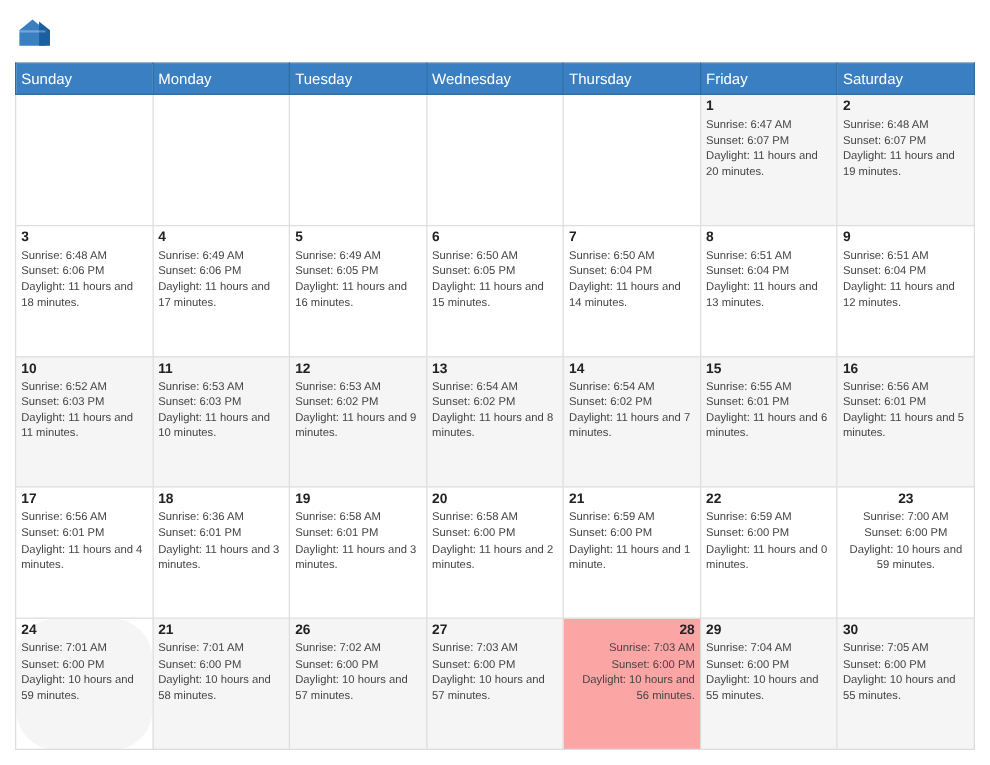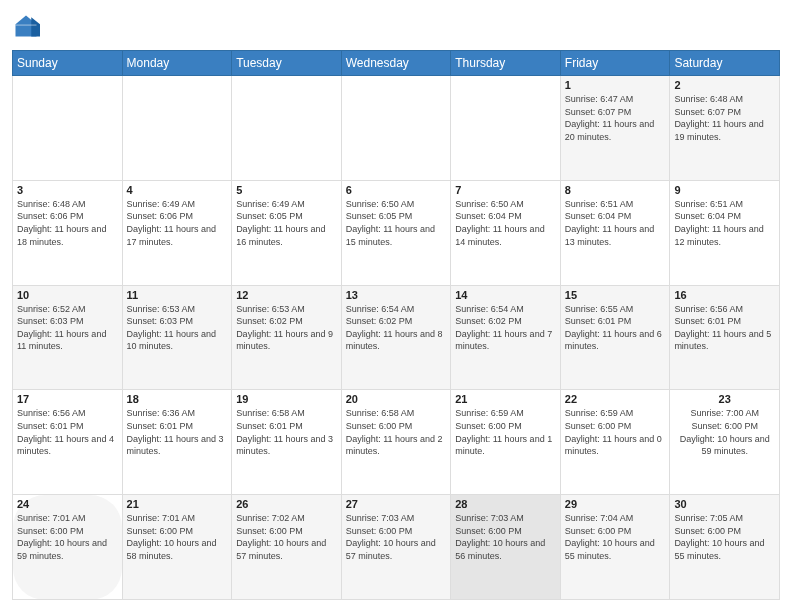--- a/index.html
+++ b/index.html
@@ -305,21 +305,21 @@
             <div class="day-info">Sunrise: 7:02 AM
 Sunset: 6:00 PM
 Daylight: 10 hours and 57 minutes.</div>
           </td>
           <td style="background: rgb(245, 245, 245);">
             <span class="day-num">27</span>
             <div class="day-info">Sunrise: 7:03 AM
 Sunset: 6:00 PM
 Daylight: 10 hours and 57 minutes.</div>
           </td>
-          <td style="background: #e5e5e5;">
+          <td style="background: #fca5a5; text-align: right;">
             <span class="day-num">28</span>
             <div class="day-info">Sunrise: 7:03 AM
 Sunset: 6:00 PM
 Daylight: 10 hours and 56 minutes.</div>
           </td>
           <td style="background: rgb(245, 245, 245);">
             <span class="day-num">29</span>
             <div class="day-info">Sunrise: 7:04 AM
 Sunset: 6:00 PM
 Daylight: 10 hours and 55 minutes.</div>

